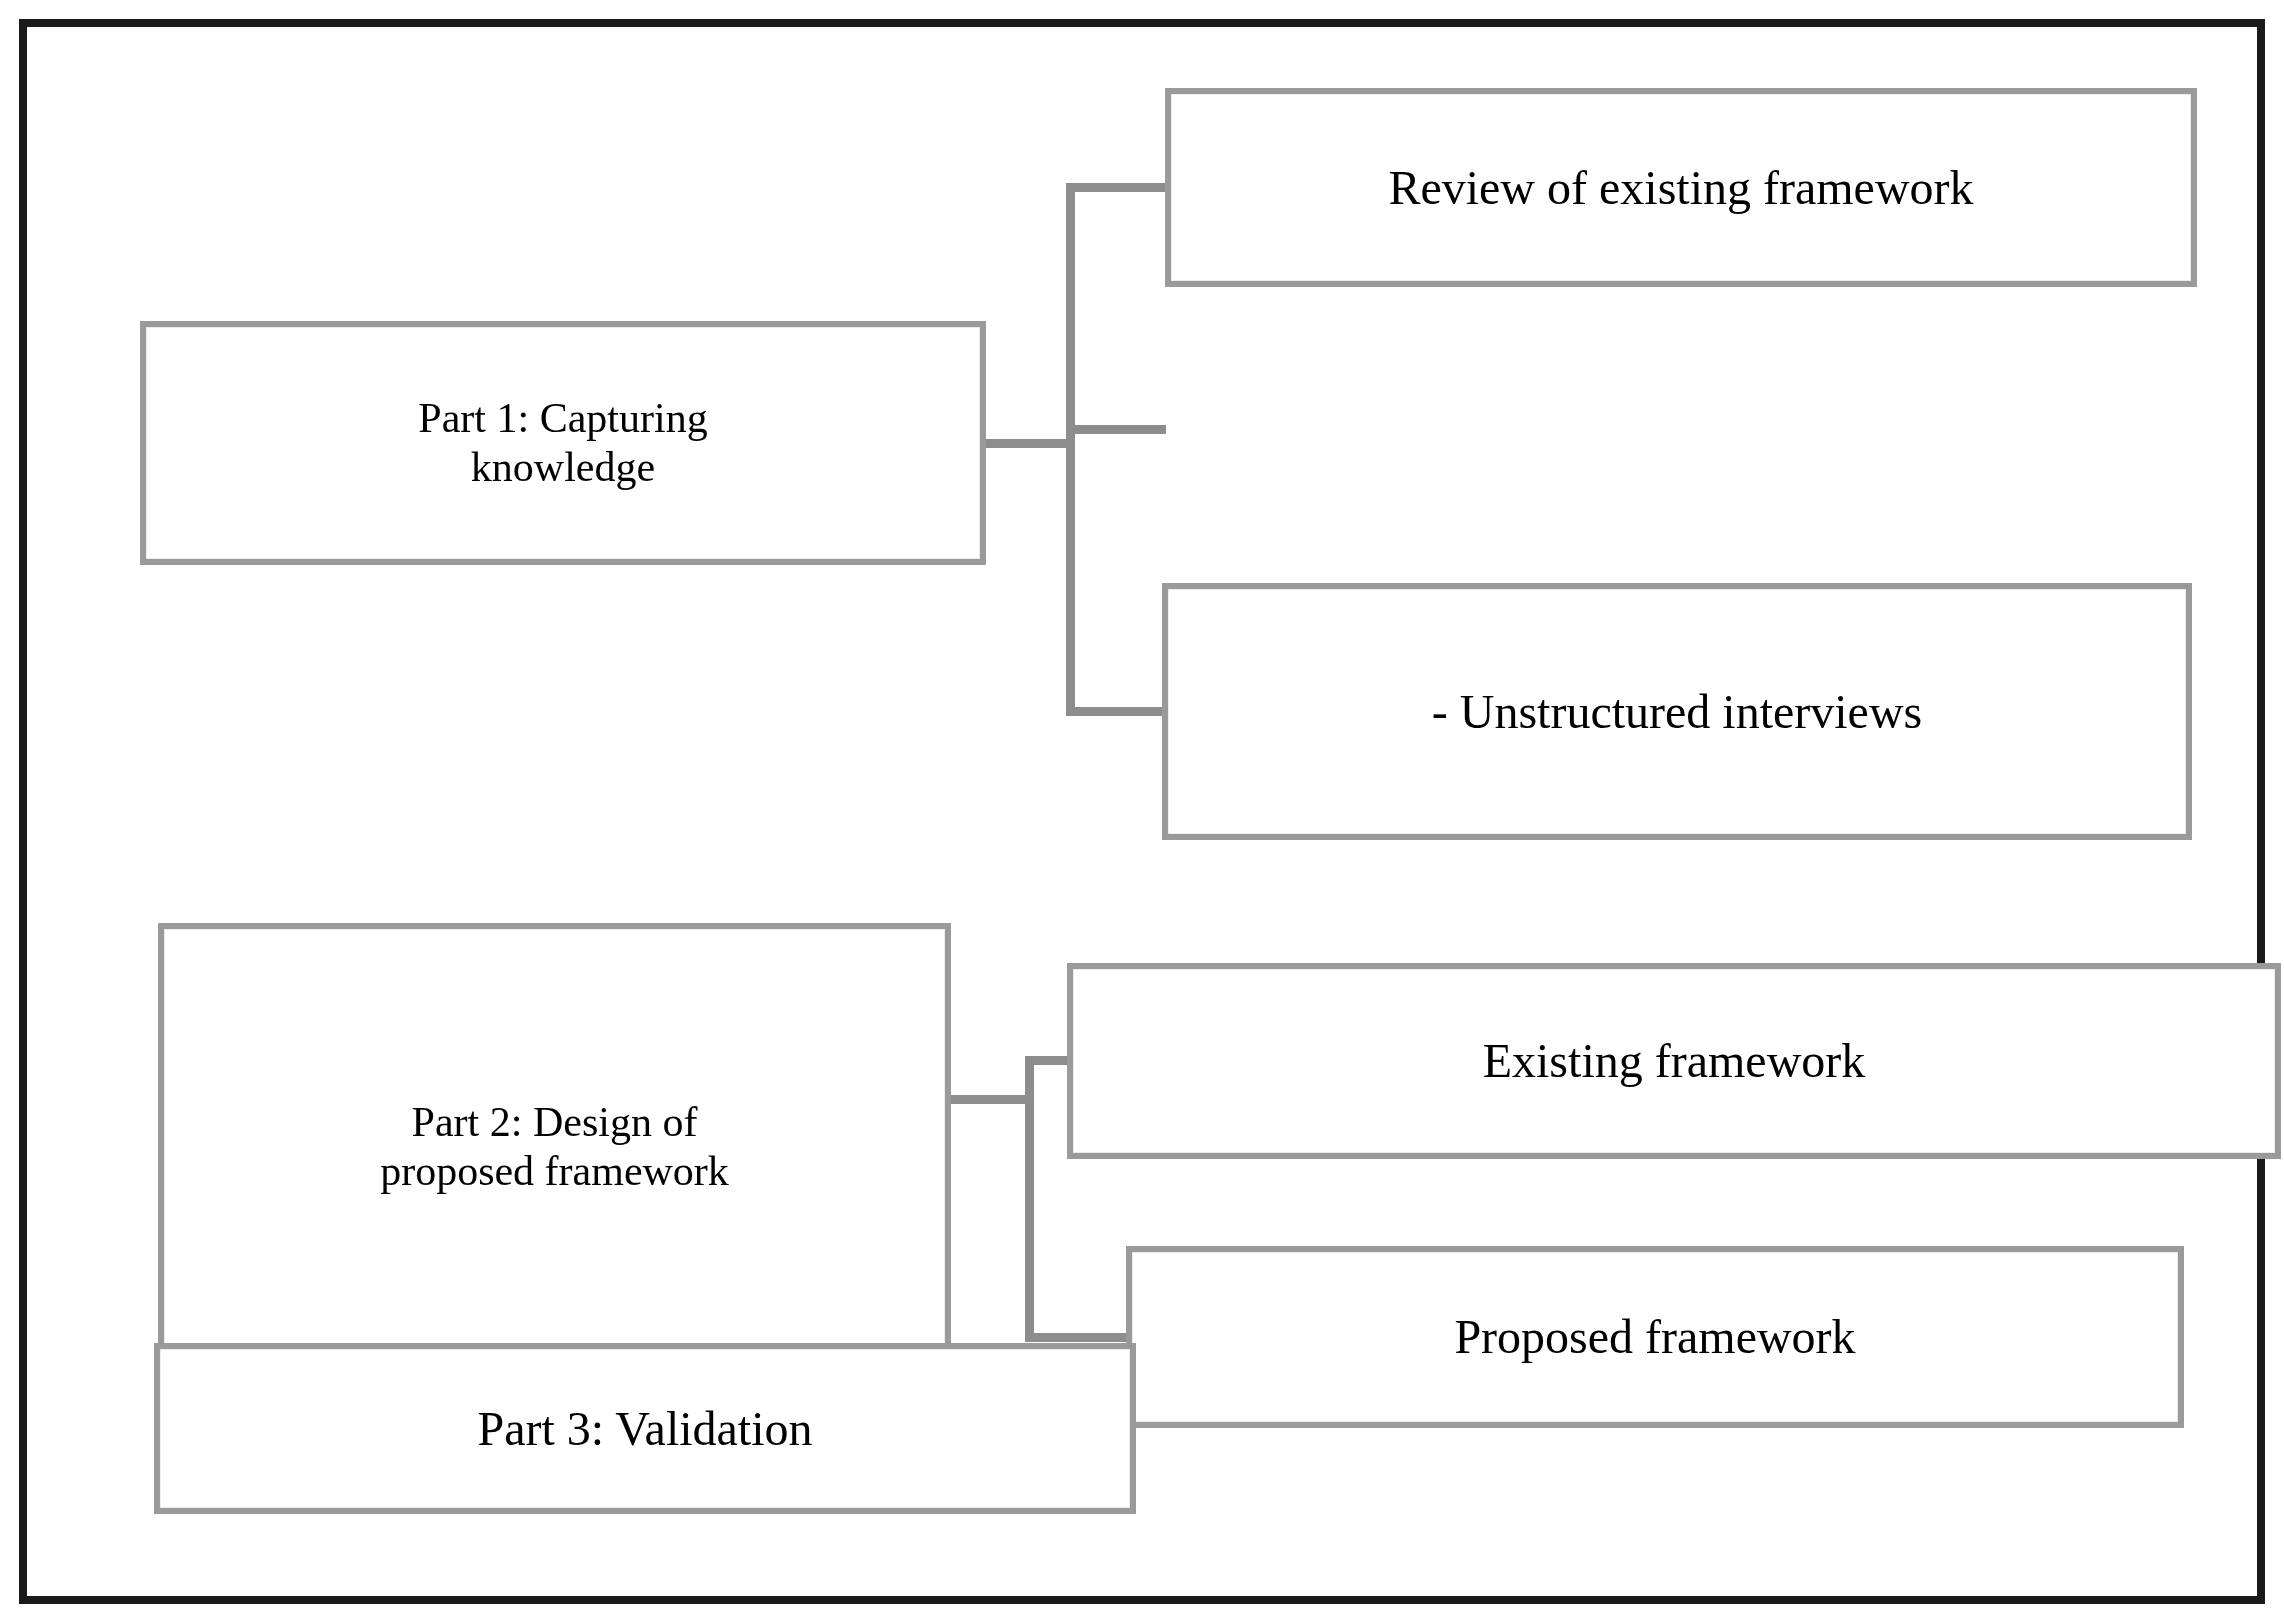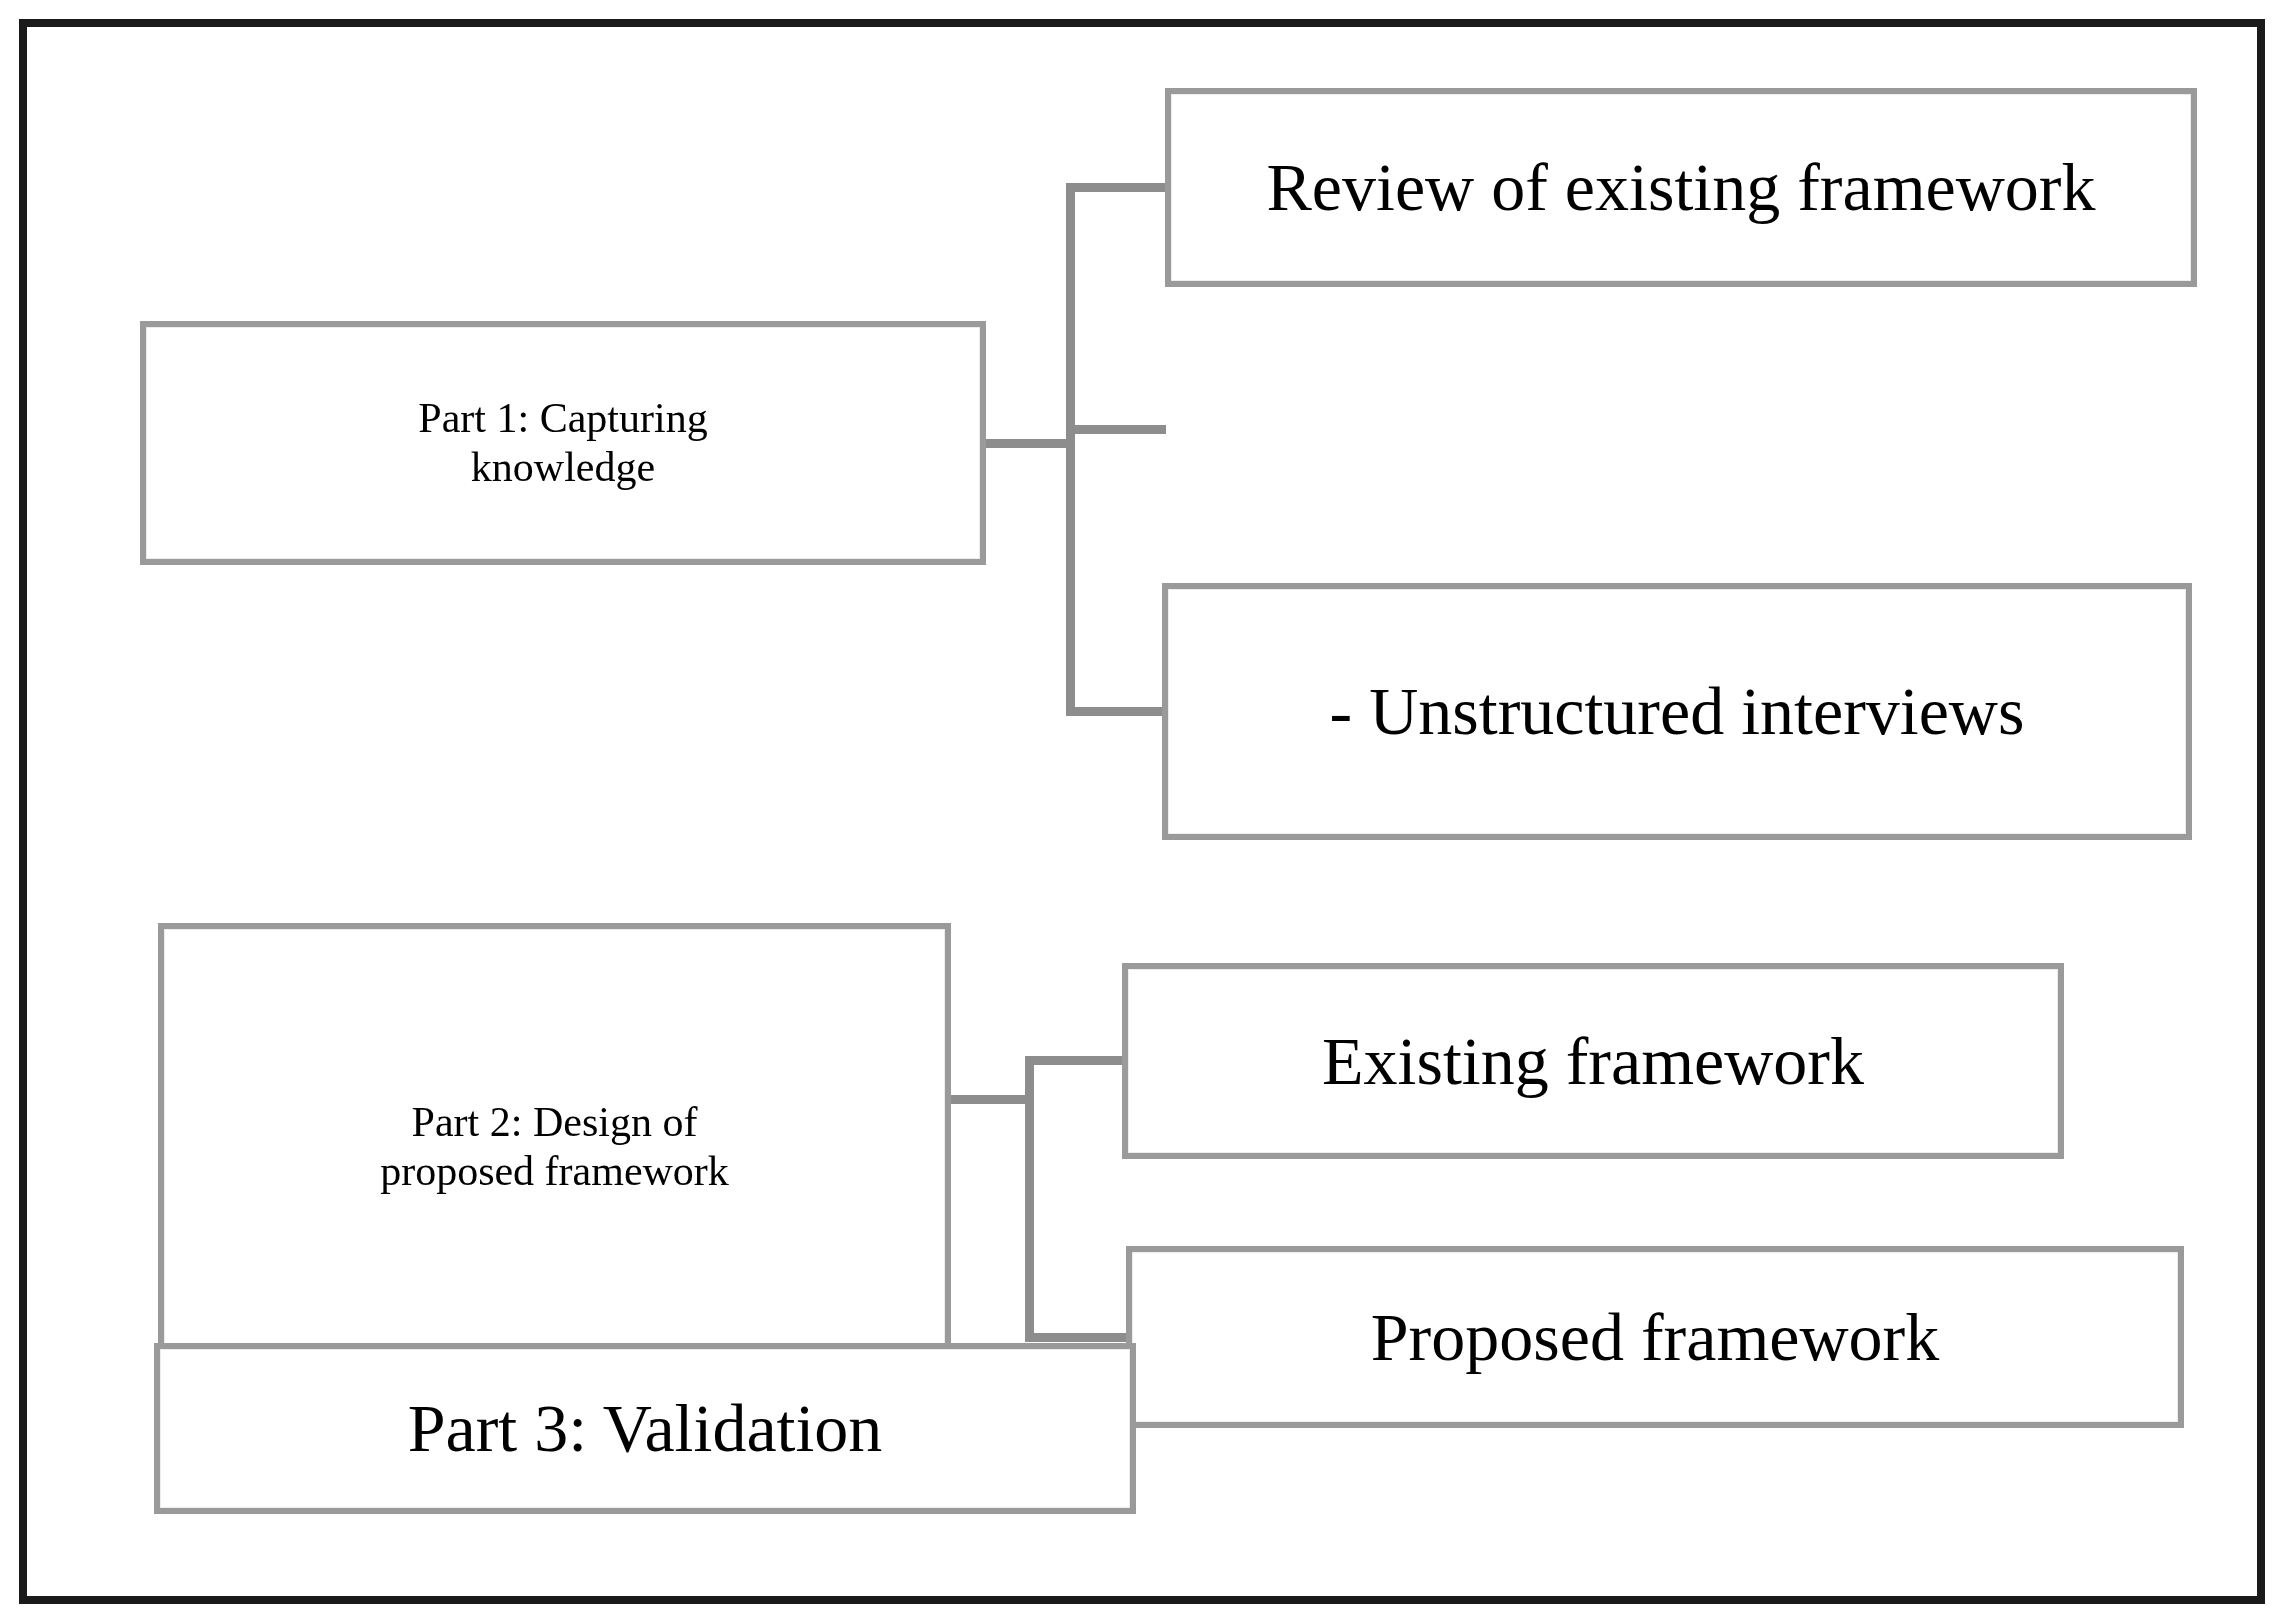--- a/index.html
+++ b/index.html
@@ -24,36 +24,36 @@
   }
   .box{
     position:absolute;
     box-sizing:border-box;
     border:6.4px solid var(--box-border);
     background:#ffffff;
     display:flex;flex-direction:column;
     align-items:center;justify-content:center;
     text-align:center;
     color:var(--text);
-    font-size:68px;
+    font-size:48px;
     line-height:1.16;
     box-shadow:inset 0 0 0 0.8px #e8e8e8;
   }
   .box.big{font-size:42px;}
   .box .txt{white-space:nowrap;}
   .methods{justify-content:center;}
   .methods .txt + .txt{margin-top:37px;}
   .line{position:absolute;background:var(--connector);}
   
   #part1            {left:140px; top:321px;  width:846px; height:244px;}
   #review-existing  {left:1165px;top:88px;  width:1032px; height:199px;}
   #review-literature{left:1164px;top:326px;  width:1034px; height:216px;}
   #methods          {left:1162px;top:583px;  width:1030px; height:257px;gap:8px;}
   #part2            {left:158px; top:923px; width:793px;  height:448px;}
-  #existing-fw      {left:1122px;top:963px; width:942px; height:196px;}
+  #existing-fw      {left:1067px;top:963px; width:1214px; height:196px;}
   #proposed-fw      {left:1126px;top:1246px; width:1058px; height:182px;}
   #part3            {left:154px; top:1343px; width:982px; height:171px;}
   
   #p1-trunk   {left:1066px;top:183px; width:8.8px;  height:533px;}
   #p1-stub-top{left:1066px;top:183px; width:102px; height:8.8px;}
   #p1-stub-mid{left:1066px;top:425px; width:100px; height:8.8px;}
   #p1-stub-bot{left:1066px;top:707px; width:98px; height:8.8px;}
   #p1-in      {left:983px;top:439px; width:87px; height:8.8px;}
   
   #p2-trunk   {left:1025px;top:1056px;width:8.8px;  height:285px;}

